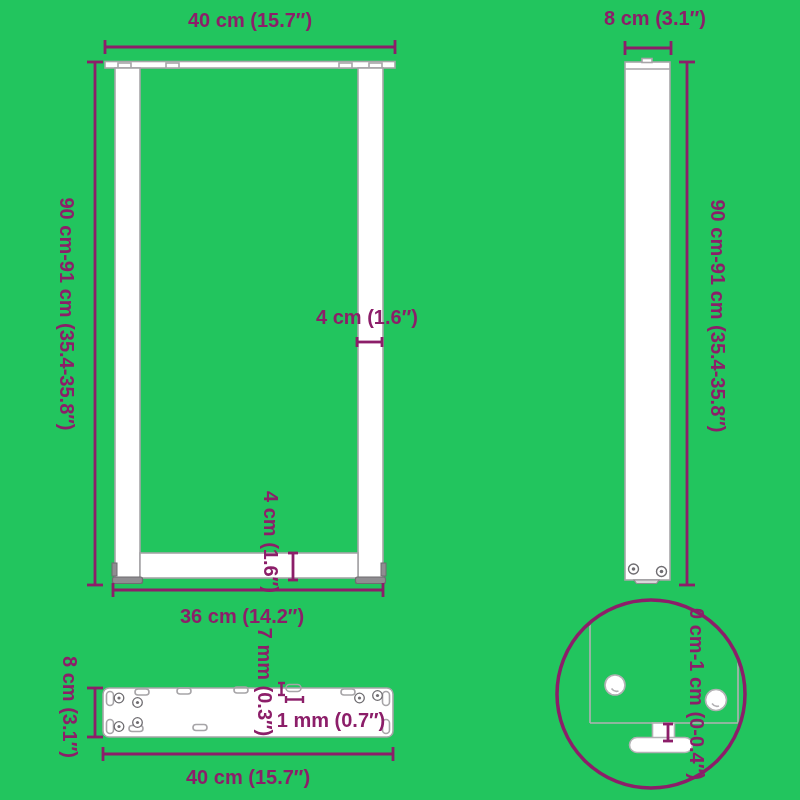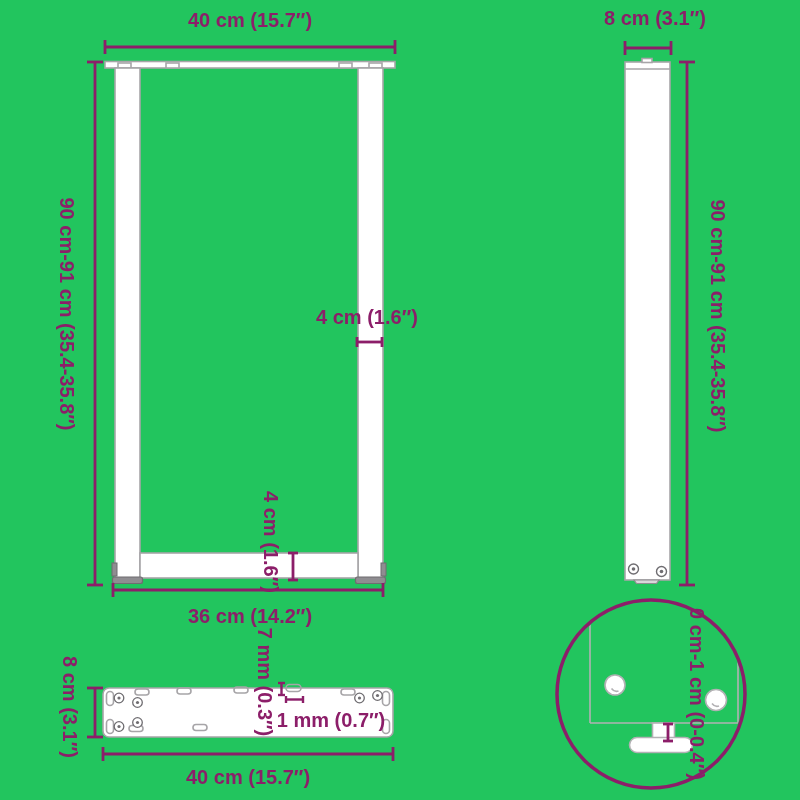--- a/index.html
+++ b/index.html
@@ -179,21 +179,21 @@
   <div class="dim-label" style="left:655px;top:18px;">8 cm (3.1″)</div>
 
   <div class="dim-label rot" style="left:67px;top:314px;">90 cm-91 cm (35.4-35.8″)</div>
 
   <div class="dim-label rot" style="left:718px;top:316px;">90 cm-91 cm (35.4-35.8″)</div>
 
   <div class="dim-label" style="left:367px;top:317px;">4 cm (1.6″)</div>
 
   <div class="dim-label rot" style="left:271px;top:542px;">4 cm (1.6″)</div>
 
-  <div class="dim-label" style="left:250px;top:616px;">36 cm (14.2″)</div>
+  <div class="dim-label" style="left:242px;top:616px;">36 cm (14.2″)</div>
 
   <div class="dim-label rot" style="left:70px;top:707px;">8 cm (3.1″)</div>
 
   <div class="dim-label" style="left:248px;top:777px;">40 cm (15.7″)</div>
 
   <div class="dim-label rot" style="left:265px;top:682px;">7 mm (0.3″)</div>
 
   <div class="dim-label" style="left:331px;top:720px;">1 mm (0.7″)</div>
 
   <div class="dim-label rot" style="left:697px;top:694px;">0 cm-1 cm (0-0.4″)</div>

